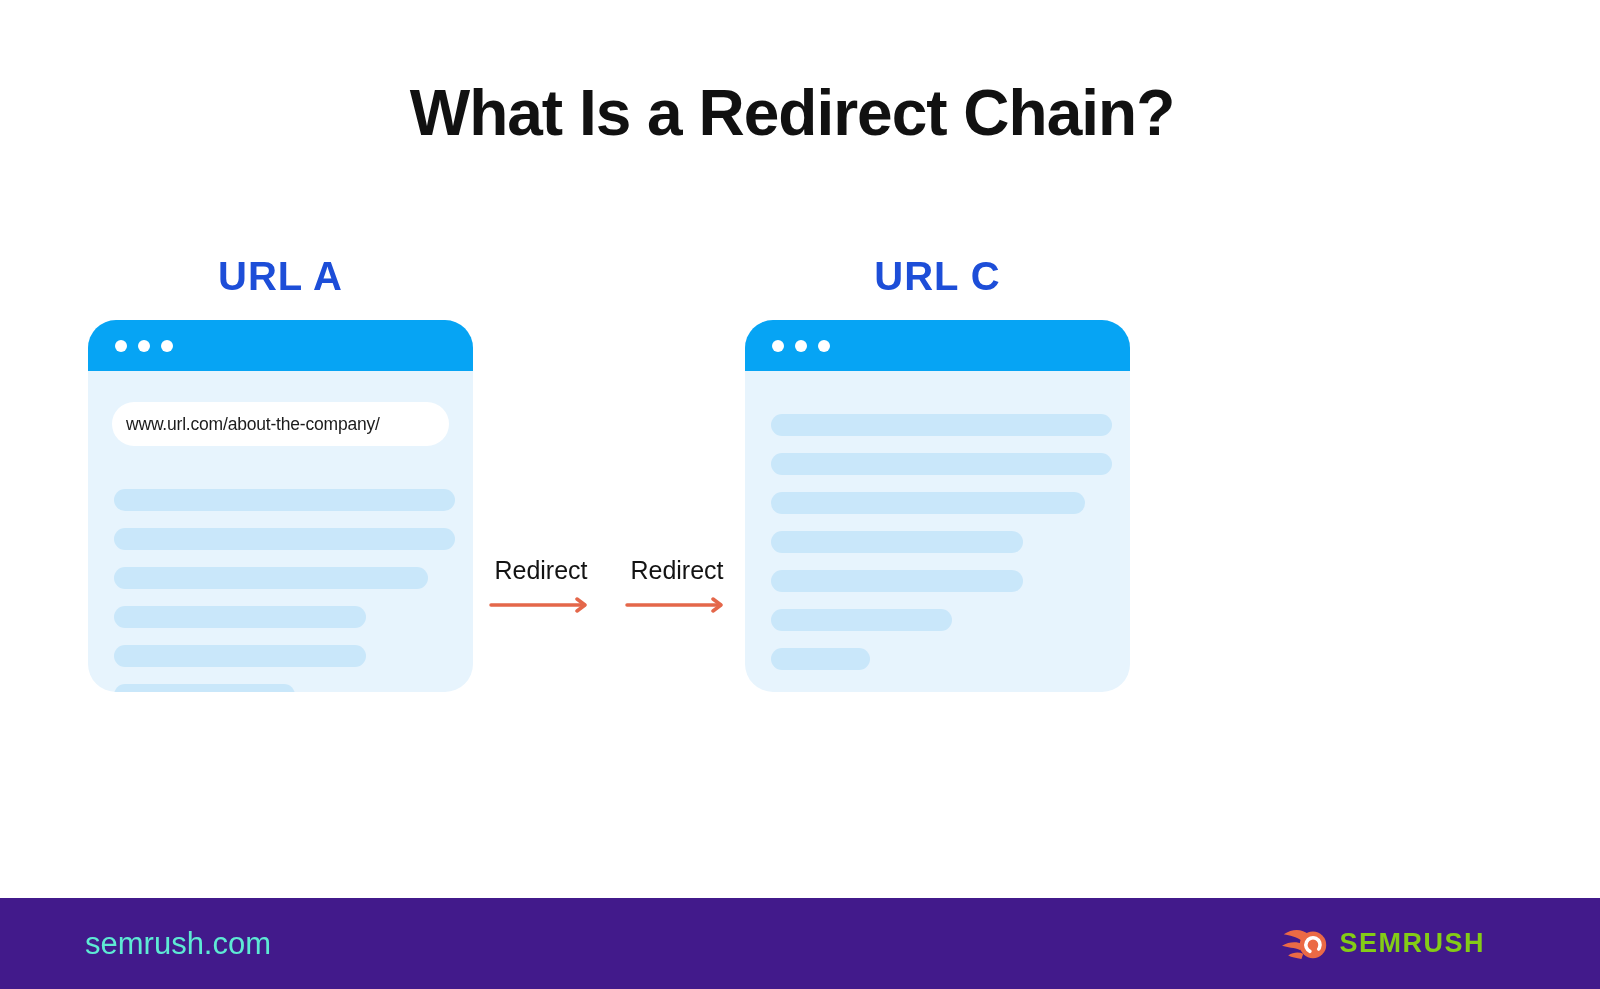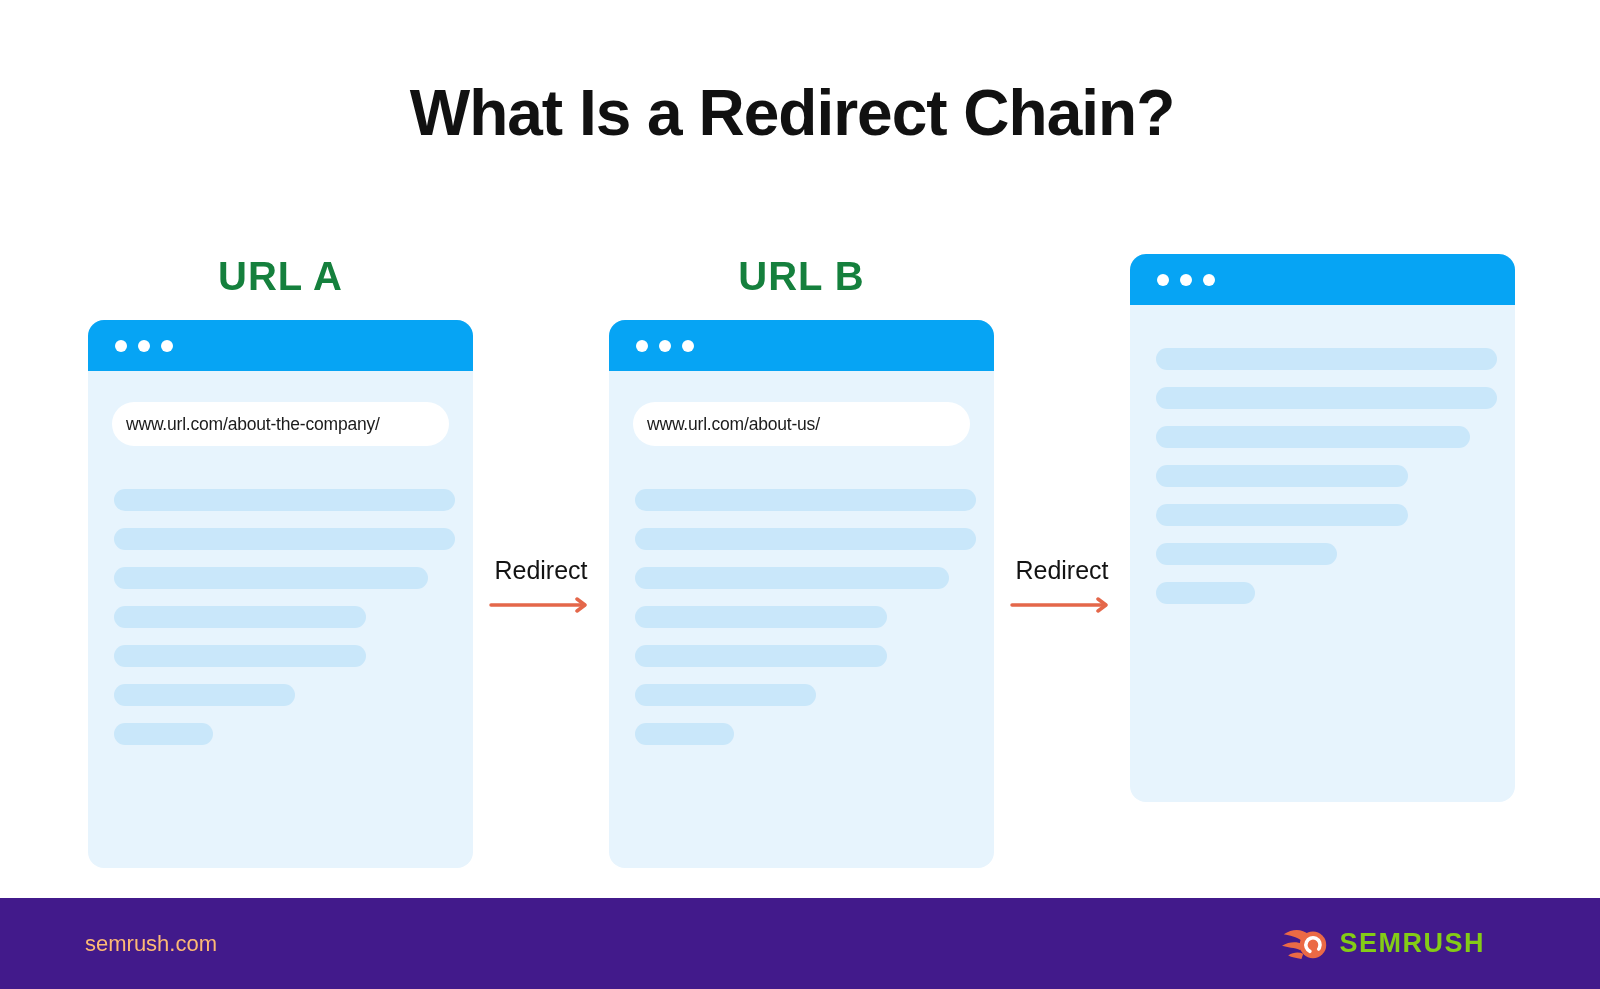--- a/index.html
+++ b/index.html
@@ -30,26 +30,26 @@
     margin-top: 104px;
   }
   .col { width: 385px; flex: 0 0 auto; }
   .url-label {
     height: 46px;
     margin-bottom: 20px;
     text-align: center;
     font-size: 40px;
     font-weight: bold;
     letter-spacing: 1px;
-    color: #15803d;
+    color: #1d4ed8;
   }
   .browser {
     width: 385px;
-    height: 548px;
-    border-radius: 16px;
+    height: 372px;
+    border-radius: 28px;
     overflow: hidden;
     background: var(--browser-body-blue, #E7F4FD);
   }
   .b-header {
     height: 51px;
     background: var(--browser-header-blue, #06A4F4);
     display: flex;
     align-items: center;
     padding-left: 27px;
     gap: 11px;
@@ -113,22 +113,22 @@
     left: 0; right: 0; bottom: 0;
     height: 91px;
     background: var(--footer-purple, #421A8B);
     display: flex;
     align-items: center;
     justify-content: space-between;
     padding: 0 115px 0 85px;
     box-sizing: border-box;
   }
   .site-url {
-    color: #fdba74;
-    font-size: 22px;
+    color: #5eead4;
+    font-size: 31px;
     font-weight: 400;
   }
   .brand { display: flex; align-items: center; gap: 11px; }
   .brand-text {
     color: #84cc16;
     font-size: 27px;
     font-weight: bold;
     letter-spacing: 1.5px;
   }
 </style>
@@ -167,54 +167,31 @@
     </div>
 
     <div class="connector">
       <div class="redirect-label">Redirect</div>
       <svg class="arrow-svg" width="104" height="16" viewBox="0 0 104 16">
         <line x1="2" y1="8" x2="95" y2="8"></line>
         <polyline points="88,2 96,8 88,14"></polyline>
       </svg>
     </div>
 
-    <div class="col">
-      <div class="url-label">URL B</div>
-      <div class="browser">
-        <div class="b-header">
-          <span class="dot"></span>
-          <span class="dot"></span>
-          <span class="dot"></span>
-        </div>
-        <div class="b-body">
-          <div class="url-bar">
-            <span>www.url.com/about-us/</span>
-          </div>
-          <div class="skel">
-              <div class="skel-line" style="width: 100%;"></div>
-              <div class="skel-line" style="width: 100%;"></div>
-              <div class="skel-line" style="width: 92%;"></div>
-              <div class="skel-line" style="width: 74%;"></div>
-              <div class="skel-line" style="width: 74%;"></div>
-              <div class="skel-line" style="width: 53%;"></div>
-              <div class="skel-line" style="width: 29%;"></div>
-            </div>
-        </div>
-      </div>
-    </div>
 
     <div class="connector">
       <div class="redirect-label">Redirect</div>
       <svg class="arrow-svg" width="104" height="16" viewBox="0 0 104 16">
         <line x1="2" y1="8" x2="95" y2="8"></line>
         <polyline points="88,2 96,8 88,14"></polyline>
       </svg>
     </div>
 
     <div class="col">
+      <div class="url-label">URL C</div>
       <div class="browser">
         <div class="b-header">
           <span class="dot"></span>
           <span class="dot"></span>
           <span class="dot"></span>
         </div>
         <div class="b-body">
           <div class="skel">
               <div class="skel-line" style="width: 100%;"></div>
               <div class="skel-line" style="width: 100%;"></div>

